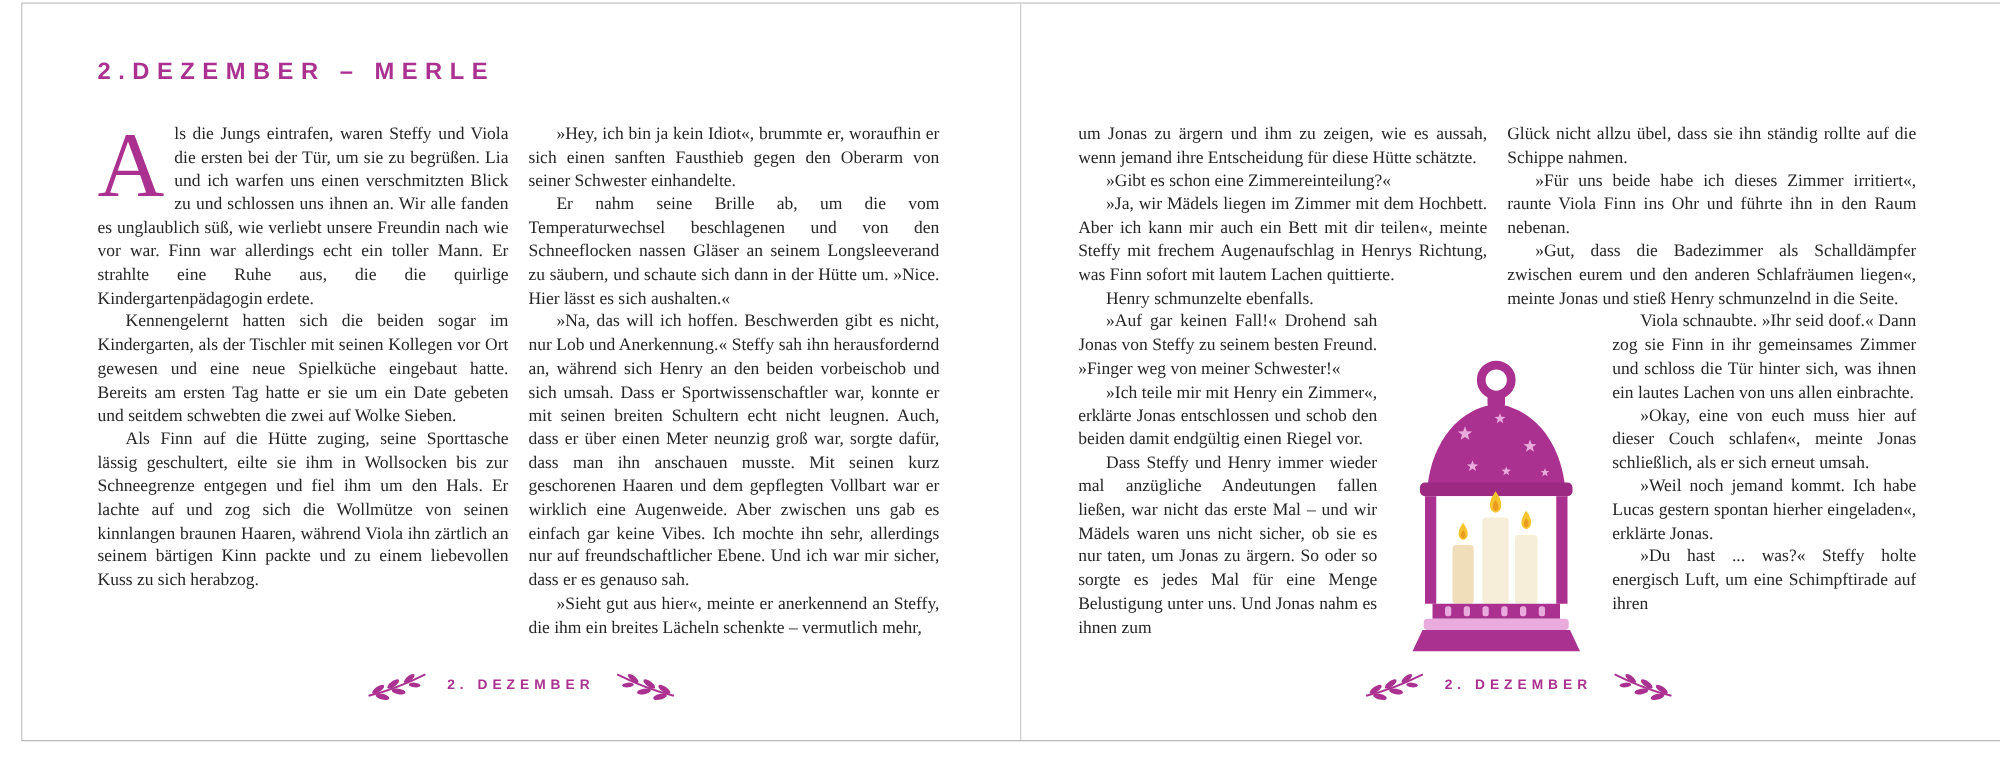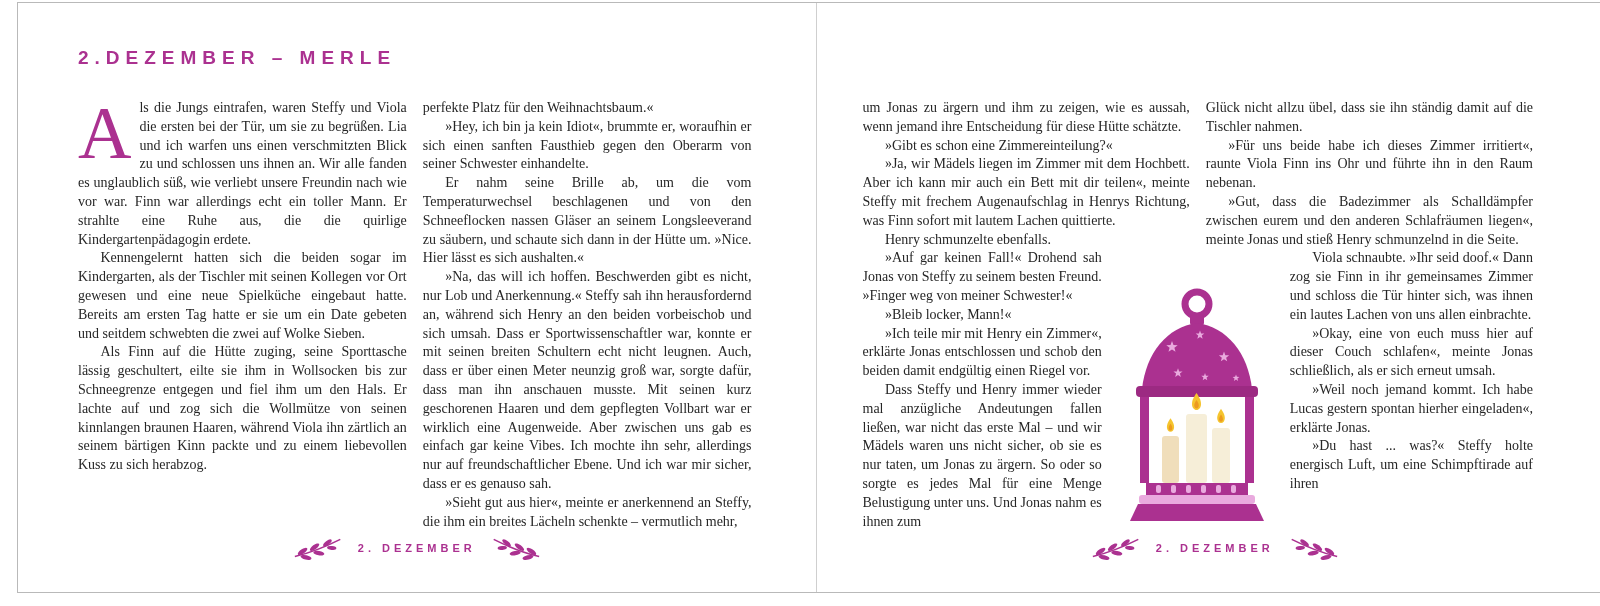--- a/index.html
+++ b/index.html
@@ -76,21 +76,20 @@
   <div class="page page-left">
     <h1 class="chapter-title">2.DEZEMBER – MERLE</h1>
 
     <div class="columns">
       <div class="col">
         <p class="para noindent"><span class="dropcap">A</span><span>ls die Jungs eintrafen, waren Steffy und Viola die ersten bei der Tür, um sie zu begrüßen. Lia und ich warfen uns einen verschmitzten Blick zu und schlossen uns ihnen an. Wir alle fanden es unglaublich süß, wie verliebt unsere Freundin nach wie vor war. Finn war allerdings echt ein toller Mann. Er strahlte eine Ruhe aus, die die quirlige Kindergartenpädagogin erdete.</span></p>
         <p class="para">Kennengelernt hatten sich die beiden sogar im Kindergarten, als der Tischler mit seinen Kollegen vor Ort gewesen und eine neue Spielküche eingebaut hatte. Bereits am ersten Tag hatte er sie um ein Date gebeten und seitdem schwebten die zwei auf Wolke Sieben.</p>
         <p class="para">Als Finn auf die Hütte zuging, seine Sporttasche lässig geschultert, eilte sie ihm in Wollsocken bis zur Schneegrenze entgegen und fiel ihm um den Hals. Er lachte auf und zog sich die Wollmütze von seinen kinnlangen braunen Haaren, während Viola ihn zärtlich an seinem bärtigen Kinn packte und zu einem liebevollen Kuss zu sich herabzog.</p>
       </div>
       <div class="col">
-        <p class="para noindent">perfekte Platz für den Weihnachtsbaum.«</p>
         <p class="para">»Hey, ich bin ja kein Idiot«, brummte er, woraufhin er sich einen sanften Fausthieb gegen den Oberarm von seiner Schwester einhandelte.</p>
         <p class="para">Er nahm seine Brille ab, um die vom Temperaturwechsel beschlagenen und von den Schneeflocken nassen Gläser an seinem Longsleeverand zu säubern, und schaute sich dann in der Hütte um. »Nice. Hier lässt es sich aushalten.«</p>
         <p class="para">»Na, das will ich hoffen. Beschwerden gibt es nicht, nur Lob und Anerkennung.« Steffy sah ihn herausfordernd an, während sich Henry an den beiden vorbeischob und sich umsah. Dass er Sportwissenschaftler war, konnte er mit seinen breiten Schultern echt nicht leugnen. Auch, dass er über einen Meter neunzig groß war, sorgte dafür, dass man ihn anschauen musste. Mit seinen kurz geschorenen Haaren und dem gepflegten Vollbart war er wirklich eine Augenweide. Aber zwischen uns gab es einfach gar keine Vibes. Ich mochte ihn sehr, allerdings nur auf freundschaftlicher Ebene. Und ich war mir sicher, dass er es genauso sah.</p>
         <p class="para">»Sieht gut aus hier«, meinte er anerkennend an Steffy, die ihm ein breites Lächeln schenkte – vermutlich mehr,</p>
       </div>
     </div>
 
     <div class="footer">
       <svg class="sprig" width="52" height="24" viewBox="0 0 60 28">
         <g fill="#ab3190">
@@ -121,26 +120,25 @@
   <div class="page page-right">
 
     <div class="columns">
       <div class="col">
         <p class="para noindent">um Jonas zu ärgern und ihm zu zeigen, wie es aussah, wenn jemand ihre Entscheidung für diese Hütte schätzte.</p>
         <p class="para">»Gibt es schon eine Zimmereinteilung?«</p>
         <p class="para">»Ja, wir Mädels liegen im Zimmer mit dem Hochbett. Aber ich kann mir auch ein Bett mit dir teilen«, meinte Steffy mit frechem Augenaufschlag in Henrys Richtung, was Finn sofort mit lautem Lachen quittierte.</p>
         <p class="para">Henry schmunzelte ebenfalls.</p>
         <div class="wrap-spacer wrap-right"></div>
         <p class="para">»Auf gar keinen Fall!« Drohend sah Jonas von Steffy zu seinem besten Freund. »Finger weg von meiner Schwester!«</p>
-        <p class="para">»Bleib locker, Mann!«</p>
         <p class="para">»Ich teile mir mit Henry ein Zimmer«, erklärte Jonas entschlossen und schob den beiden damit endgültig einen Riegel vor.</p>
         <p class="para">Dass Steffy und Henry immer wieder mal anzügliche Andeutungen fallen ließen, war nicht das erste Mal – und wir Mädels waren uns nicht sicher, ob sie es nur taten, um Jonas zu ärgern. So oder so sorgte es jedes Mal für eine Menge Belustigung unter uns. Und Jonas nahm es ihnen zum</p>
       </div>
       <div class="col">
-        <p class="para noindent">Glück nicht allzu übel, dass sie ihn ständig damit auf die Tischler nahmen.</p>
+        <p class="para noindent">Glück nicht allzu übel, dass sie ihn ständig rollte auf die Schippe nahmen.</p>
         <p class="para">»Für uns beide habe ich dieses Zimmer irritiert«, raunte Viola Finn ins Ohr und führte ihn in den Raum nebenan.</p>
         <p class="para">»Gut, dass die Badezimmer als Schalldämpfer zwischen eurem und den anderen Schlafräumen liegen«, meinte Jonas und stieß Henry schmunzelnd in die Seite.</p>
         <div class="wrap-spacer wrap-left"></div>
         <p class="para">Viola schnaubte. »Ihr seid doof.« Dann zog sie Finn in ihr gemeinsames Zimmer und schloss die Tür hinter sich, was ihnen ein lautes Lachen von uns allen einbrachte.</p>
         <p class="para">»Okay, eine von euch muss hier auf dieser Couch schlafen«, meinte Jonas schließlich, als er sich erneut umsah.</p>
         <p class="para">»Weil noch jemand kommt. Ich habe Lucas gestern spontan hierher eingeladen«, erklärte Jonas.</p>
         <p class="para">»Du hast ... was?« Steffy holte energisch Luft, um eine Schimpftirade auf ihren</p>
       </div>
     </div>
 

